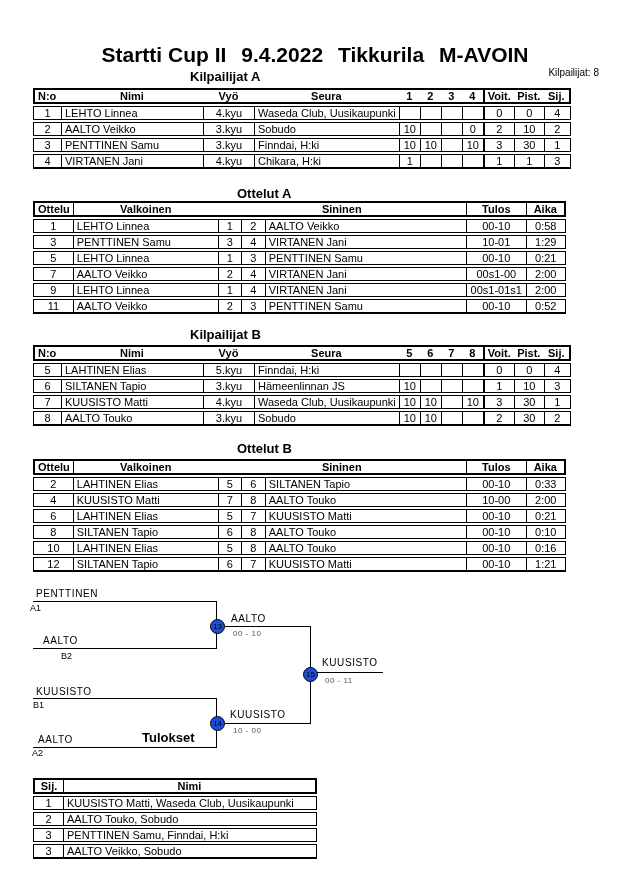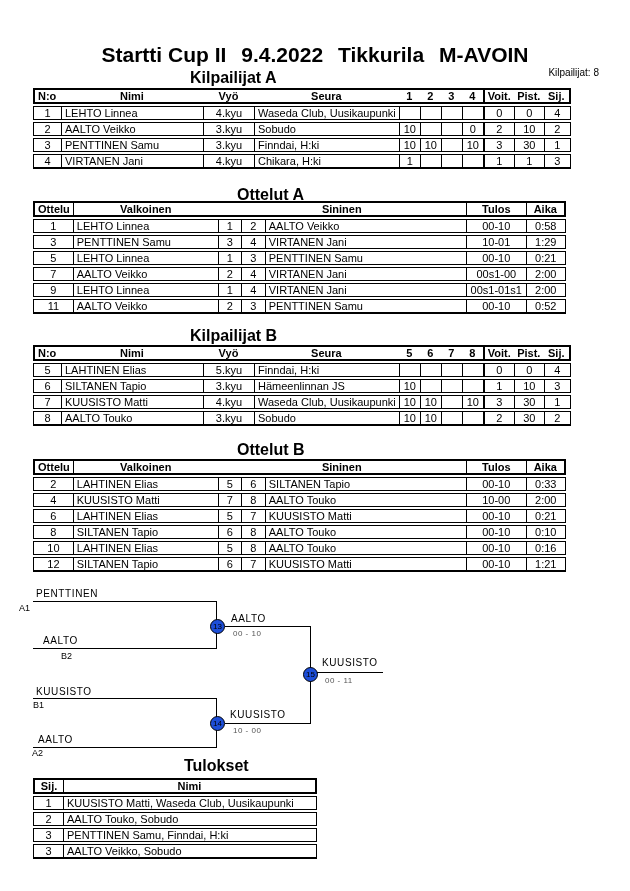--- a/index.html
+++ b/index.html
@@ -4,21 +4,21 @@
 <style>
   html,body { margin:0; padding:0; background:#fff; }
   .page { position:relative; width:630px; height:891px; background:#fff;
           font-family:"Liberation Sans", sans-serif; color:#000; overflow:hidden; }
 
   .title { position:absolute; top:43px; left:0; width:630px; display:flex;
            justify-content:center; gap:15px; font-size:21px; font-weight:bold; }
 
   .meta-count { position:absolute; top:67px; right:31px; font-size:10px; }
 
-  .sec { position:absolute; font-size:16px; font-weight:bold; }
+  .sec { position:absolute; font-size:13px; font-weight:bold; }
 
   table { position:absolute; border-collapse:separate; border-spacing:0 2px;
           table-layout:fixed; font-size:11px; }
   th, td { box-sizing:border-box; padding:0 3px; line-height:12px;
            white-space:nowrap; overflow:visible; font-weight:normal; }
   thead th { height:16px; font-weight:bold;
              border-top:2px solid #000; border-bottom:2px solid #000; }
   thead th:first-child { border-left:2px solid #000; }
   thead th:last-child  { border-right:2px solid #000; }
   thead th.hdiv { border-left:1px solid #000; }
@@ -376,21 +376,21 @@
           <td class="lft">KUUSISTO Matti</td>
           <td class="ctr">00-10</td>
           <td class="ctr">1:21</td>
         </tr>
     </tbody>
   </table>
 
   <div>
     <span class="bname" style="left:36px;top:588px;">PENTTINEN</span>
     <div class="bl" style="left:33px;top:601px;width:184px;height:1px;"></div>
-    <span class="seed" style="left:19px;top:603px;">A1</span>
+    <span class="seed" style="left:30px;top:603px;">A1</span>
     <span class="bname" style="left:43px;top:635px;">AALTO</span>
     <div class="bl" style="left:33px;top:648px;width:184px;height:1px;"></div>
     <span class="seed" style="left:33px;top:651px;padding-left:28px;">B2</span>
     <div class="bl" style="left:216px;top:601px;width:1px;height:48px;"></div>
     <div class="crc" style="left:210px;top:619px;">13</div>
     <span class="bname" style="left:231px;top:613px;">AALTO</span>
     <div class="bl" style="left:225px;top:626px;width:85px;height:1px;"></div>
     <span class="score" style="left:233px;top:629px;">00 - 10</span>
 
     <span class="bname" style="left:36px;top:686px;">KUUSISTO</span>
@@ -405,21 +405,21 @@
     <div class="bl" style="left:225px;top:723px;width:85px;height:1px;"></div>
     <span class="score" style="left:233px;top:726px;">10 - 00</span>
 
     <div class="bl" style="left:310px;top:626px;width:1px;height:98px;"></div>
     <div class="crc" style="left:303px;top:667px;">15</div>
     <span class="bname" style="left:322px;top:657px;">KUUSISTO</span>
     <div class="bl" style="left:317px;top:672px;width:66px;height:1px;"></div>
     <span class="score" style="left:325px;top:676px;">00 - 11</span>
   </div>
 
-  <div class="sec" style="top:757px;left:142px;margin-left:42px;">Tulokset</div>
+  <div class="sec" style="top:730px;left:142px;">Tulokset</div>
   <table style="top:776px;left:33px;">
     <colgroup>
         <col style="width:30px">
         <col style="width:254px">
       </colgroup>
     <thead>
         <tr>
       <th class="ctr">Sij.</th>
       <th class="ctr hdiv">Nimi</th>
     </tr>

